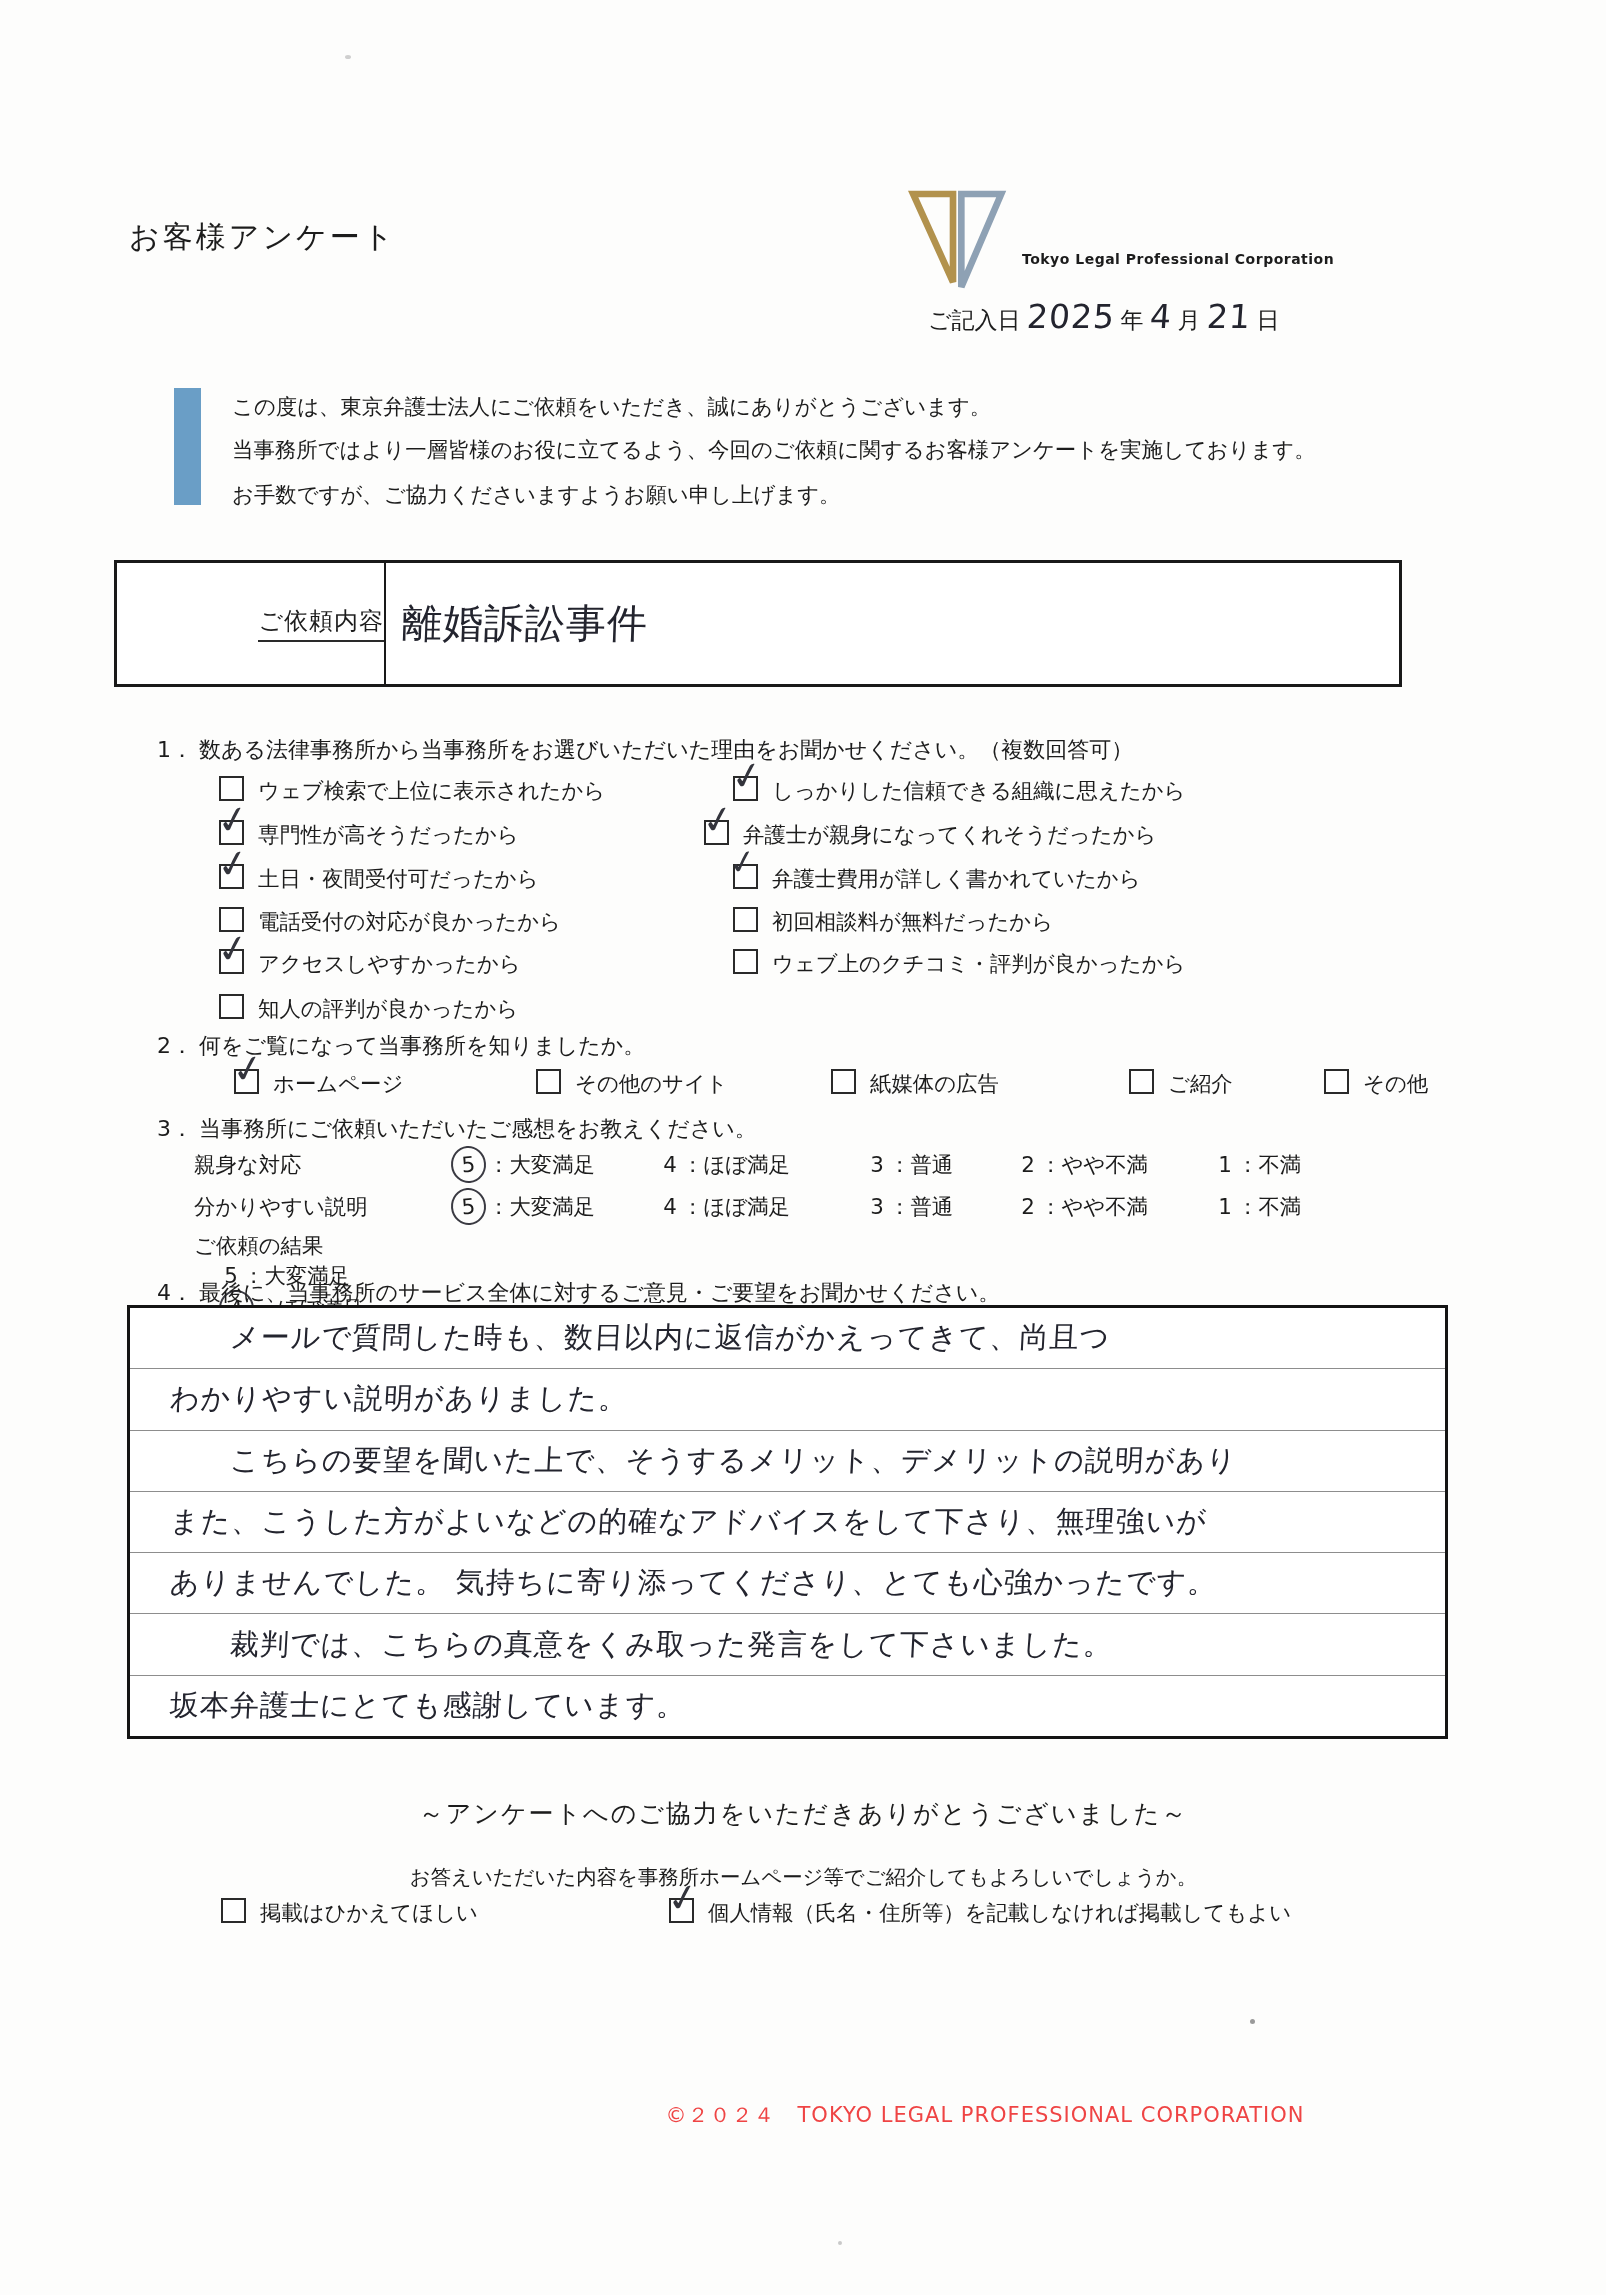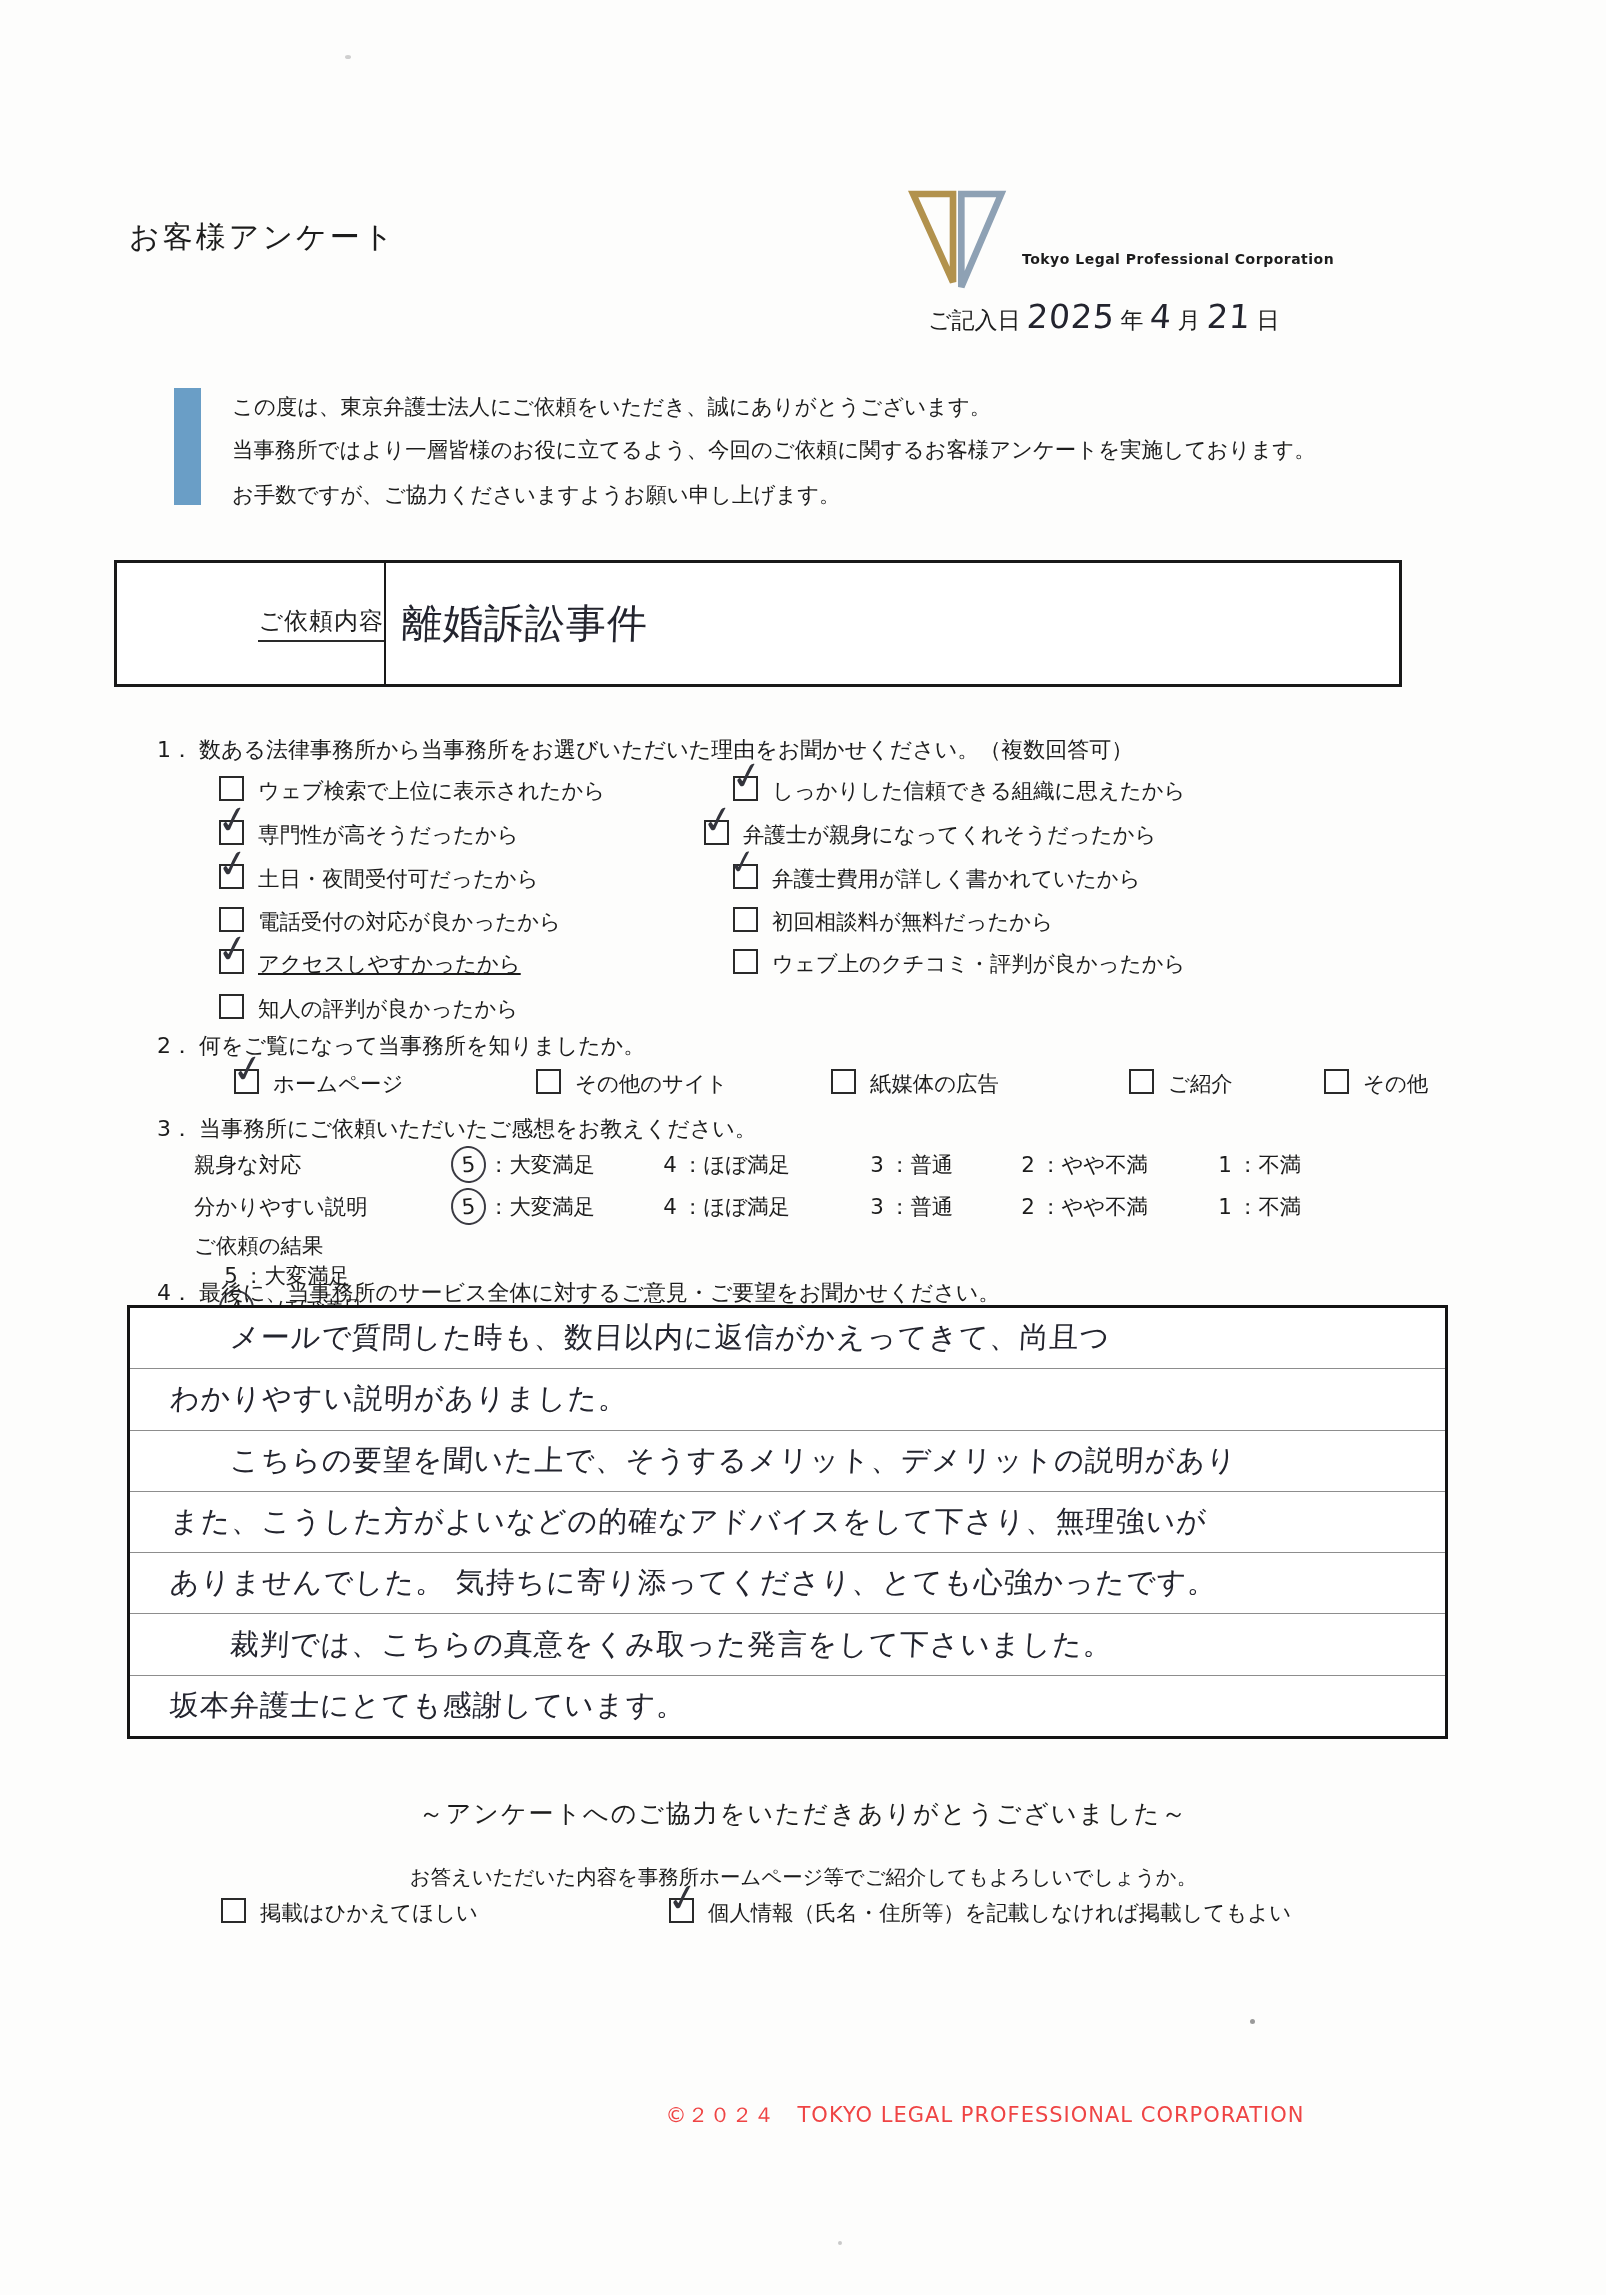--- a/index.html
+++ b/index.html
@@ -115,21 +115,21 @@
     <span>専門性が高そうだったから</span>
   </div>
   <div class="opt" style="left:219px;top:864px;">
     <span class="box checked"></span>
     <span>土日・夜間受付可だったから</span>
   </div>
   <div class="opt" style="left:219px;top:907px;">
     <span class="box"></span>
     <span>電話受付の対応が良かったから</span>
   </div>
-  <div class="opt" style="left:219px;top:949px;text-decoration:underline;">
+  <div class="opt" style="left:219px;top:949px;">
     <span class="box checked"></span>
     <span>アクセスしやすかったから</span>
   </div>
   <div class="opt" style="left:219px;top:994px;">
     <span class="box"></span>
     <span>知人の評判が良かったから</span>
   </div>
 
   <div class="opt" style="left:733px;top:776px;">
     <span class="box checked"></span>

